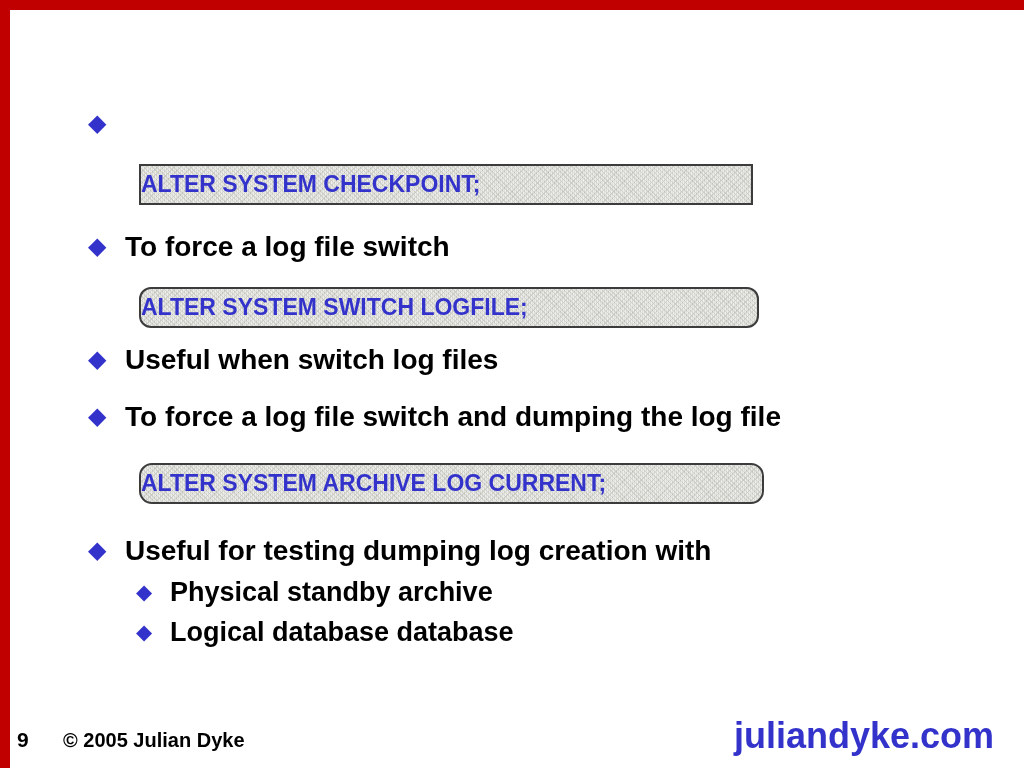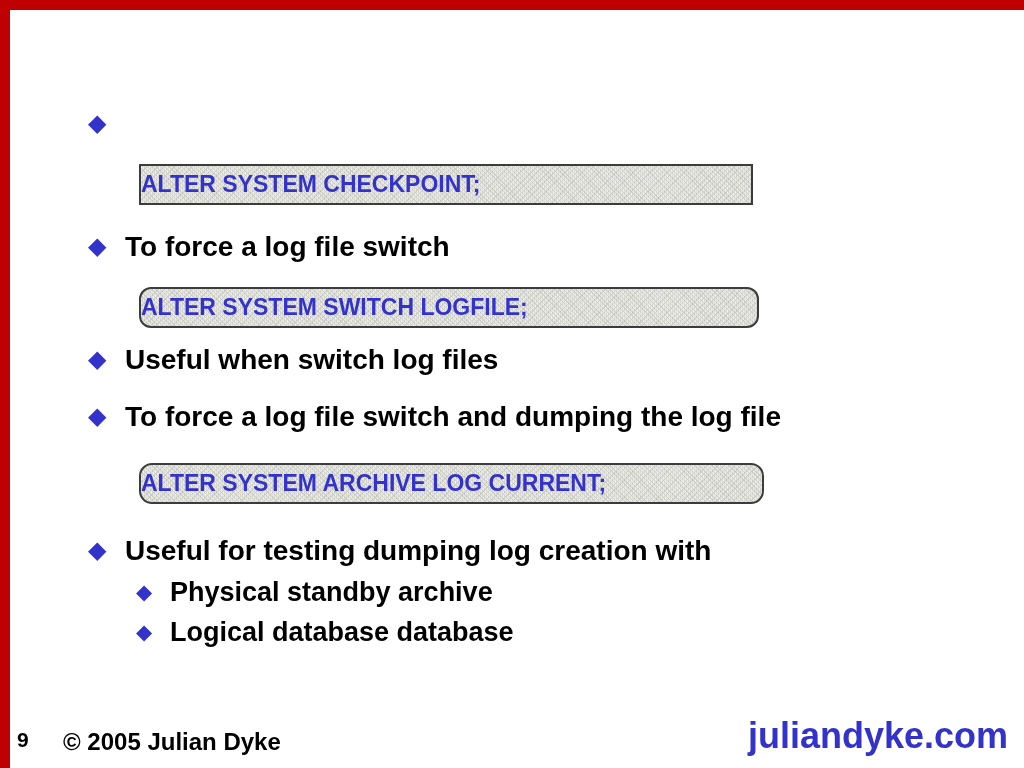--- a/index.html
+++ b/index.html
@@ -34,22 +34,22 @@
       repeating-linear-gradient(135deg, rgba(120,120,105,0.16) 0 1px, transparent 1px 4px),
       repeating-linear-gradient(90deg, rgba(255,255,255,0.45) 0 1px, transparent 1px 2px);
     display:flex;align-items:center;
     font-size:23px;color:var(--accent-blue,#3333cc);white-space:nowrap;
   }
   .cb1{top:164px;width:614px;}
   .cb2{top:287px;width:620px;border-radius:12px;}
   .cb3{top:463px;width:625px;border-radius:13px;}
 
   .page-number{position:absolute;left:17px;top:728px;font-size:21px;line-height:1.1;}
-  .copyright{position:absolute;left:63px;top:729px;font-size:24px;line-height:1.1;white-space:nowrap;}
-  .website{position:absolute;right:16px;top:716px;font-size:36px;line-height:1.1;color:var(--accent-blue,#3333cc);white-space:nowrap;}
+  .copyright{position:absolute;left:63px;top:729px;font-size:20px;line-height:1.1;white-space:nowrap;}
+  .website{position:absolute;right:30px;top:716px;font-size:36px;line-height:1.1;color:var(--accent-blue,#3333cc);white-space:nowrap;}
 </style>
 </head>
 <body>
 
 <div class="slide">
 
   <div class="edge-top"></div>
   <div class="edge-left"></div>
 
 

